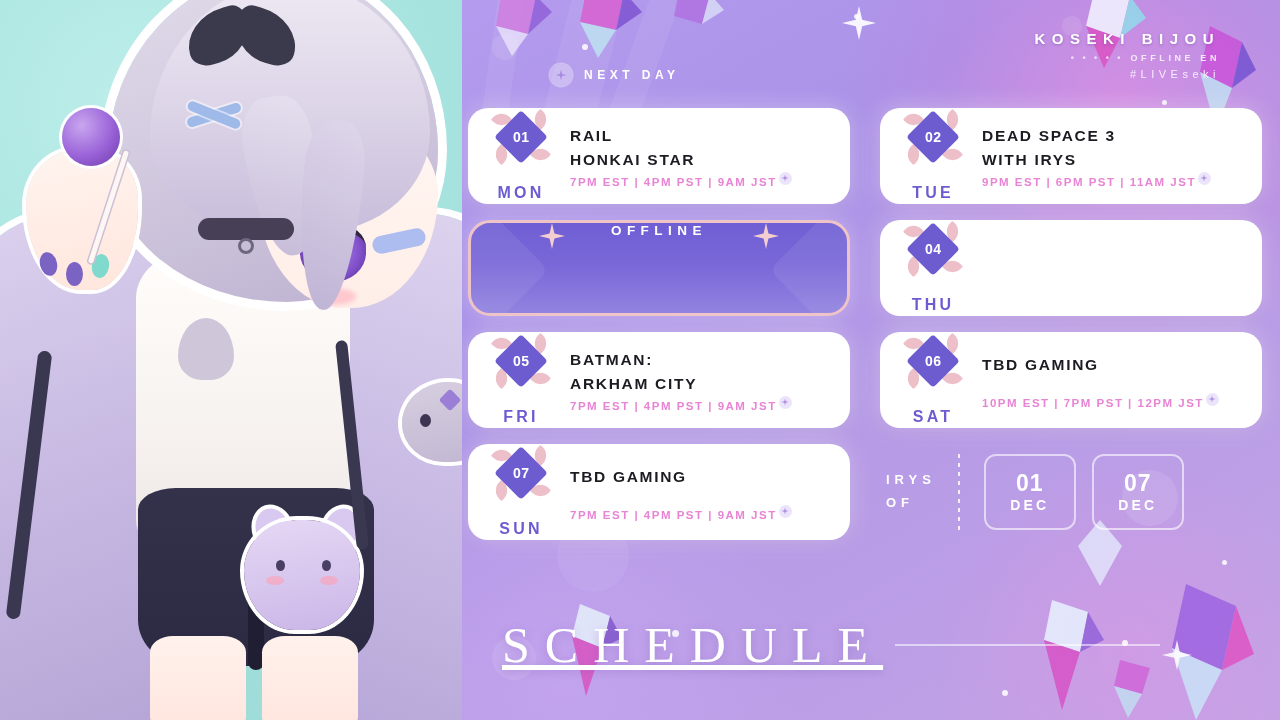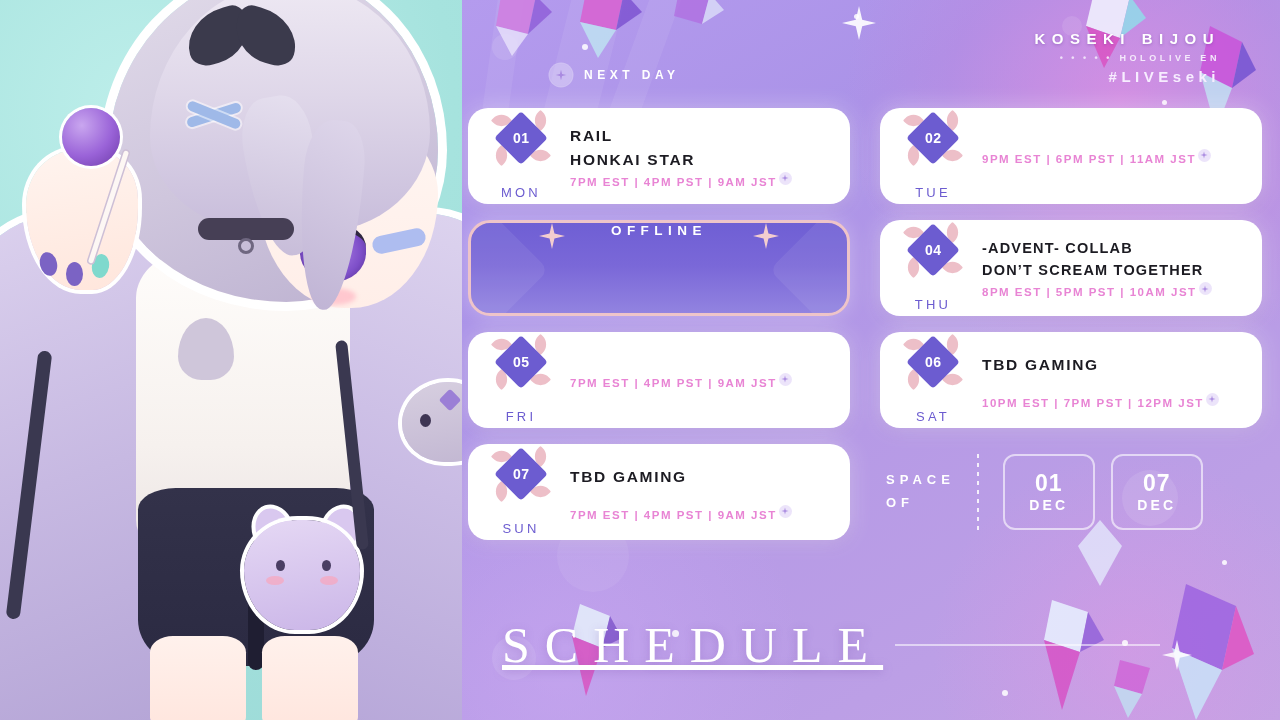--- a/index.html
+++ b/index.html
@@ -305,21 +305,21 @@
     text-shadow: 0 1px 3px rgba(90,50,140,.35);
   }
   .brand .sub {
     font-size: 9px; font-weight: 700; letter-spacing: 3.6px;
     margin-top: 6px; color: #f4e9fb;
     display: flex; justify-content: flex-end; align-items: center; gap: 7px;
   }
   .brand .sub .dots { letter-spacing: 3px; opacity: .9; }
   .brand .tag {
     margin-top: 5px;
-    font-size: 15px; font-weight: 700; letter-spacing: 4.5px;
+    font-size: 11px; font-weight: 400; letter-spacing: 4.5px;
     color: #f7edff;
   }
 
   .nextday {
     position: absolute; left: 88px; top: 64px;
     display: flex; align-items: center; gap: 12px; z-index: 20;
   }
   .sparkle-badge {
     width: 22px; height: 22px; border-radius: 50%;
     background: rgba(255,255,255,.30);
@@ -372,21 +372,21 @@
     position: absolute; width: 15px; height: 15px;
     background: #edbfc8;
     border-radius: 80% 8% 80% 8%;
   }
   .petal.p1 { left: 2px;  top: 1px;  transform: rotate(45deg); }
   .petal.p2 { right: 2px; top: 1px;  transform: rotate(135deg); }
   .petal.p3 { right: 2px; bottom: 1px; transform: rotate(225deg); }
   .petal.p4 { left: 2px;  bottom: 1px; transform: rotate(315deg); }
   .dayname {
     margin-top: 21px;
-    color: #6c5cd0; font-size: 13px; font-weight: 400; letter-spacing: 3.2px;
+    color: #6c5cd0; font-size: 16px; font-weight: 700; letter-spacing: 3.2px;
   }
   .card-body { flex: 1; min-width: 0; padding-left: 6px; }
   .card-title {
     color: #1c1b22; font-size: 15.5px; font-weight: 700; letter-spacing: 1.7px;
     line-height: 1.5;
     white-space: nowrap;
   }
   .card-title.small { font-size: 14.5px; letter-spacing: 1.2px; }
   .card-times {
     margin-top: 5px;
@@ -599,21 +599,21 @@
       <path d="M17 0 L20.2 13.8 L34 17 L20.2 20.2 L17 34 L13.8 20.2 L0 17 L13.8 13.8 Z" fill="#ffffff" opacity=".9"></path>
     </svg>
     <svg style="position:absolute; left:700px; top:640px;" width="30" height="30" viewBox="0 0 34 34">
       <path d="M17 0 L20.2 13.8 L34 17 L20.2 20.2 L17 34 L13.8 20.2 L0 17 L13.8 13.8 Z" fill="#ffffff" opacity=".85"></path>
     </svg>
 
     <div class="brand">
       <div class="name">KOSEKI BIJOU</div>
       <div class="sub">
         <span class="dots">• • • • •</span>
-        <span>HOLOLIVE EN</span>
+        <span>OFFLINE EN</span>
       </div>
       <div class="tag">#LIVEseki</div>
     </div>
 
     <div class="nextday">
       <span class="sparkle-badge">
         <svg width="12" height="12" viewBox="0 0 34 34">
           <path d="M17 2 L20 14 L32 17 L20 20 L17 32 L14 20 L2 17 L14 14 Z" fill="#a98ae0"></path>
         </svg>
       </span>
@@ -659,20 +659,22 @@
                 <span class="petal p2"></span>
                 <span class="petal p3"></span>
                 <span class="petal p4"></span>
                 <div class="diamond">
                   <span>02</span>
                 </div>
               </div>
               <div class="dayname">TUE</div>
             </div>
             <div class="card-body">
+              <div class="card-title">DEAD SPACE 3</div>
+              <div class="card-title">WITH IRYS</div>
               <div class="card-times">
                 <span>9PM EST | 6PM PST | 11AM JST</span>
                 <span class="jst-mark">
                   <svg width="8" height="8" viewBox="0 0 34 34">
                       <path d="M17 2 L20 14 L32 17 L20 20 L17 32 L14 20 L2 17 L14 14 Z" fill="#a98ae0"></path>
                     </svg>
                 </span>
               </div>
             </div>
           </div>
@@ -700,52 +702,42 @@
                 <span class="petal p1"></span>
                 <span class="petal p2"></span>
                 <span class="petal p3"></span>
                 <span class="petal p4"></span>
                 <div class="diamond">
                   <span>04</span>
                 </div>
               </div>
               <div class="dayname">THU</div>
             </div>
-            <div class="card-body">
-              <div class="card-title small">-ADVENT- COLLAB</div>
-              <div class="card-title small">DON’T SCREAM TOGETHER</div>
-              <div class="card-times">
-                <span>8PM EST | 5PM PST | 10AM JST</span>
-                <span class="jst-mark">
-                  <svg width="8" height="8" viewBox="0 0 34 34">
-                      <path d="M17 2 L20 14 L32 17 L20 20 L17 32 L14 20 L2 17 L14 14 Z" fill="#a98ae0"></path>
-                    </svg>
-                </span>
-              </div>
-            </div>
           </div>
         </div>
       </div>
 
       <div class="row">
         <div class="col">
           <div class="card">
             <div class="daybox">
               <div class="diamond-wrap">
                 <span class="petal p1"></span>
                 <span class="petal p2"></span>
                 <span class="petal p3"></span>
                 <span class="petal p4"></span>
                 <div class="diamond">
                   <span>05</span>
                 </div>
               </div>
               <div class="dayname">FRI</div>
             </div>
             <div class="card-body">
+              <div class="card-title">BATMAN:</div>
+              <div class="card-title">ARKHAM CITY</div>
               <div class="card-times">
                 <span>7PM EST |  4PM PST |  9AM JST</span>
                 <span class="jst-mark">
                   <svg width="8" height="8" viewBox="0 0 34 34">
                       <path d="M17 2 L20 14 L32 17 L20 20 L17 32 L14 20 L2 17 L14 14 Z" fill="#a98ae0"></path>
                     </svg>
                 </span>
               </div>
             </div>
           </div>
@@ -803,21 +795,21 @@
                       <path d="M17 2 L20 14 L32 17 L20 20 L17 32 L14 20 L2 17 L14 14 Z" fill="#a98ae0"></path>
                     </svg>
                 </span>
               </div>
             </div>
           </div>
         </div>
         <div class="col">
           <div class="weekof">
             <div class="wlabel">
-              <div>SPACE</div>
+              <div>IRYS</div>
               <div>OF</div>
             </div>
             <div class="divider"></div>
             <div class="datebox">
               <span class="dnum">01</span>
               <span class="dmon">DEC</span>
             </div>
             <div class="datebox">
               <span class="dnum">07</span>
               <span class="dmon">DEC</span>

